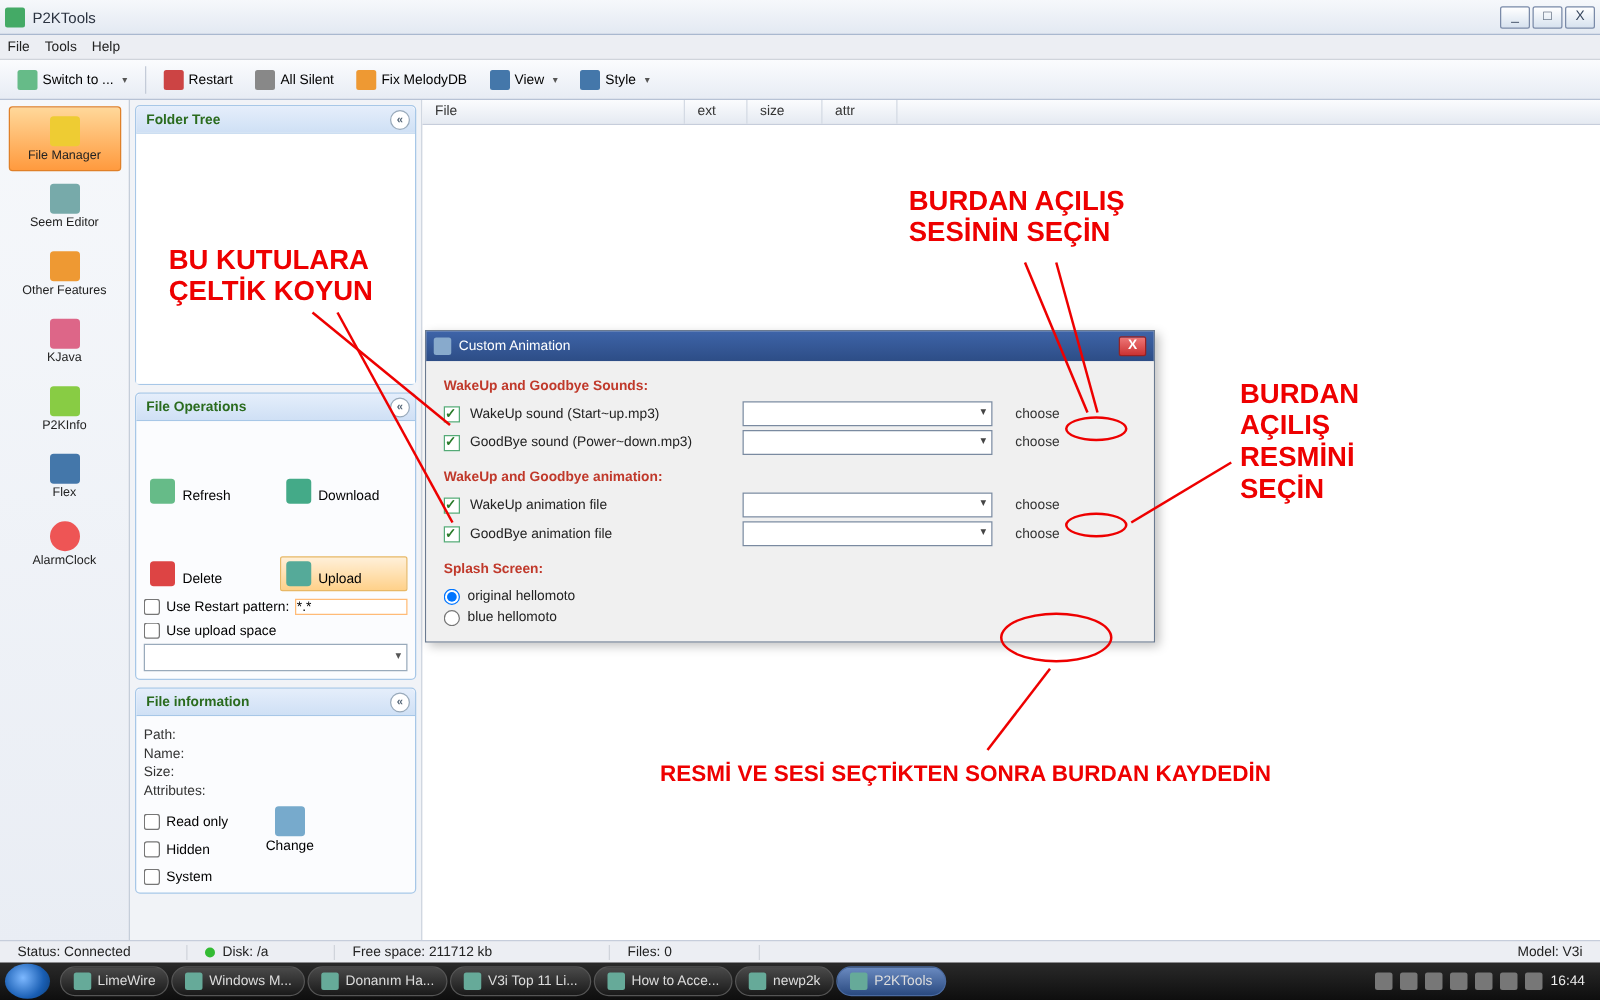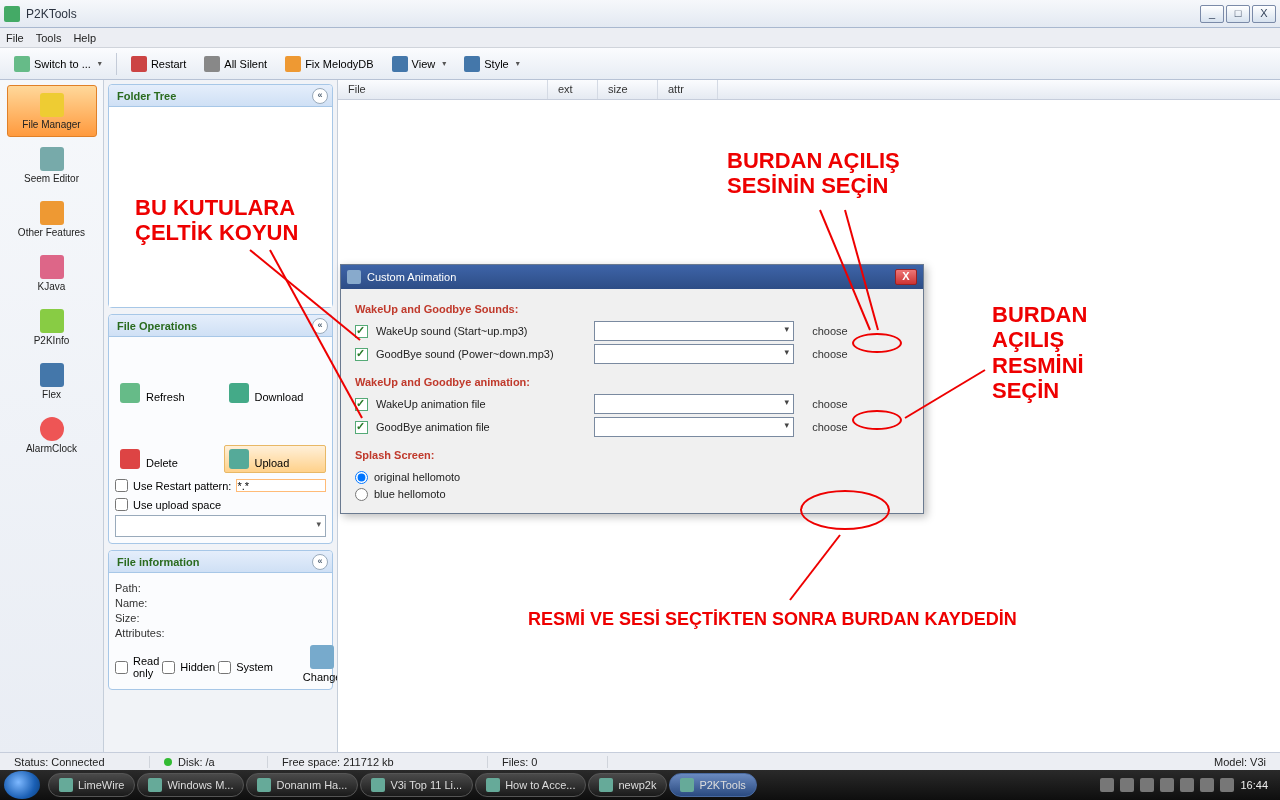--- a/index.html
+++ b/index.html
@@ -54,21 +54,21 @@
 .opbtn .ic.dl { background:#4a8; }
 .opbtn .ic.del { background:#d44; }
 .opbtn .ic.up { background:#5a9; }
 .chk { display:flex; align-items:center; gap:5px; margin-top:6px; }
 .chk input { width:13px; height:13px;}
 .searchfld { flex:1; height:20px; border:1px solid #ffbb77; background:#fff; }
 .uploadcb { width:100%; height:22px; border:1px solid #9ab; background:#fff; margin-top:4px; position:relative;}
 .uploadcb::after { content:"▾"; position:absolute; right:4px; top:3px; font-size:9px; color:#555;}
 .finfo-row { margin:3px 0; color:#333; }
 .attr-chks { margin-top:6px; display:flex; gap:30px;}
-.attr-chks .col { display:flex; gap:3px;}
+.attr-chks .col { display:flex; flex-direction:column; gap:3px;}
 .changebtn { display:flex; flex-direction:column; align-items:center; gap:2px; cursor:pointer;}
 .changebtn .ic { width:24px; height:24px; background:#7ac; border-radius:3px;}
 
 .filearea { flex:1; background:#fff; position:relative; }
 .filehdr { height:20px; background:linear-gradient(#fbfcfe,#e5eaf2); border-bottom:1px solid #c6cddb; display:flex; }
 .fcol { border-right:1px solid #d4dae4; padding:3px 10px; color:#333; cursor:pointer; }
 
 
 .dialog { position:absolute; left:340px; top:264px; width:584px; background:#f0f0f0; border:1px solid #6a7a90; box-shadow:3px 3px 8px rgba(0,0,0,0.25); z-index:50;}
 .dlg-title { height:24px; background:linear-gradient(#3e64a8,#2d4d86); color:#fff; display:flex; align-items:center; padding:0 6px; font-size:11px;}

